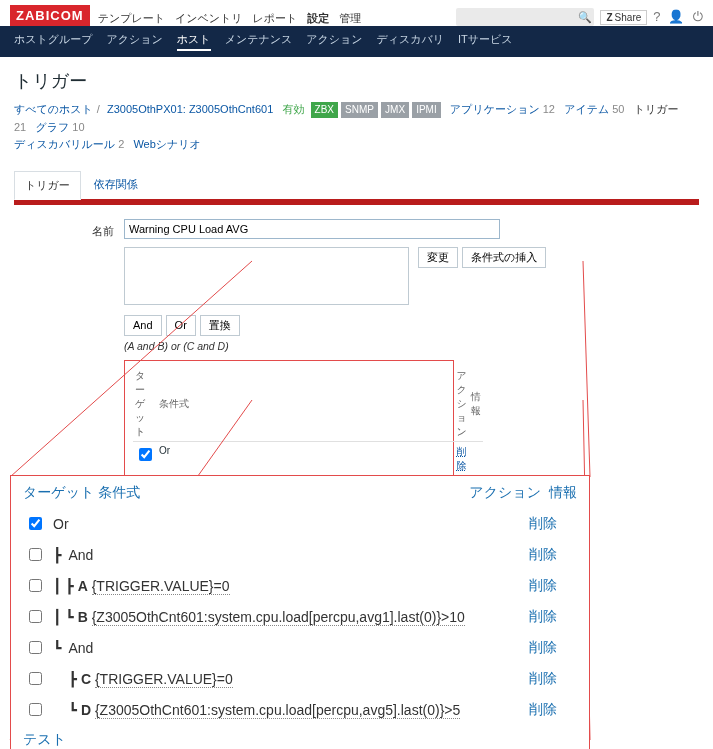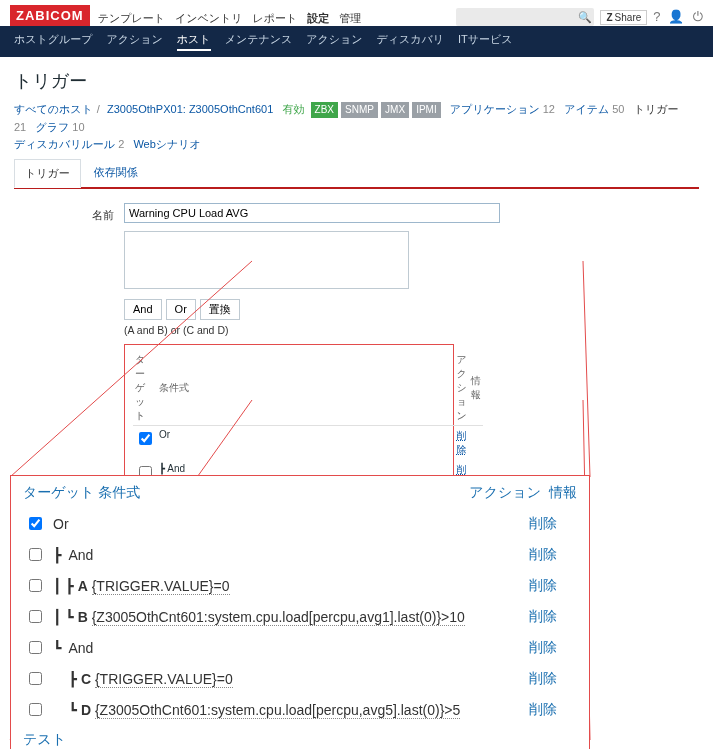--- a/index.html
+++ b/index.html
@@ -20,33 +20,33 @@
   .subnav .active { color:#fff; border-bottom:2px solid #fff; padding-bottom:2px; }
   .page { padding:8px 14px; }
   h1 { font-size:18px; font-weight:normal; margin:4px 0 8px 0; }
   .crumbs { font-size:11px; color:#0b57a4; line-height:1.6; }
   .crumbs a { color:#0b57a4; text-decoration:none; cursor:pointer; }
   .sep { color:#888; margin:0 4px; }
   .enabled { color:#3fa64a; }
   .chip { color:#fff; padding:0 4px; font-size:10px; display:inline-block; }
   .chip.zbx { background:#3fa64a; }
   .chip.snmp,.chip.jmx,.chip.ipmi { background:#9aa0a6; }
-  .tabs { border-bottom:2px solid #b91c1c; margin-top:4px; }
+  .tabs { border-bottom:6px solid #b91c1c; margin-top:16px; }
   .tabs span { display:inline-block; padding:6px 10px; color:#0b57a4; cursor:pointer; font-size:11px;}
   .tabs span.sel { border:1px solid #d8dee3; border-bottom:1px solid #fff; background:#fff; color:#333; position:relative; top:1px; }
   .form { padding:14px 0 0 0; }
   .row { display:flex; align-items:flex-end; margin-bottom:8px; }
   .lbl { width:110px; text-align:right; padding-right:10px; padding-top:3px; color:#333; font-size:11px;}
   .val { flex:1; }
   .tinput { width:376px; border:1px solid #9db7cc; padding:3px 4px; font-size:11px; }
   .tarea { width:285px; height:58px; border:1px solid #bfcad2; resize:none; font-size:11px; }
   .btn { border:1px solid #bfcad2; background:#fff; padding:2px 8px; font-size:11px; cursor:pointer; }
   .btns-inline { display:inline-flex; gap:4px; margin-left:6px; vertical-align:top; }
   .logicbtns { display:flex; gap:4px; margin-top:8px; }
-  .hint { font-size:10.5px; color:#333; margin-top:4px; }
+  .hint { font-size:10.5px; color:#333; margin-top:4px;font-style:italic; }
   .exprbox { border:1px solid #e34b4b; padding:6px 8px; margin-top:8px; width:330px; font-size:10px; }
   .etable { width:100%; border-collapse:collapse; font-size:10px; }
   .etable th { text-align:left; font-weight:normal; color:#666; padding:2px; border-bottom:1px solid #e0e0e0; }
   .etable td { padding:3px 2px; vertical-align:top; }
   .etable td.cb { width:18px; }
   .etable td.expr { }
   .etable td.act { width:40px; }
   .lnk { color:#0b57a4; text-decoration:underline dotted; cursor:pointer; }
   .testlnk { color:#0b57a4; cursor:pointer; display:inline-block; margin-top:4px;}
   .closebuilder { color:#0b57a4; text-decoration:underline dotted; cursor:pointer; font-size:11px; display:inline-block; margin-top:8px;}
@@ -129,20 +129,24 @@
 
     <div class="form">
       <div class="row">
         <div class="lbl">名前</div>
         <div class="val"><input class="tinput" value="Warning CPU Load AVG" style=""></div>
       </div>
       <div class="row">
         <div class="lbl">条件式</div>
         <div class="val">
           <textarea class="tarea" style=""></textarea>
+          <span class="btns-inline">
+            <button class="btn">変更</button>
+            <button class="btn">条件式の挿入</button>
+          </span>
           <div class="logicbtns">
             <button class="btn">And</button>
             <button class="btn">Or</button>
             <button class="btn">置換</button>
           </div>
           <div class="hint">(A and B) or (C and D)</div>
 
           <div class="exprbox">
             <table class="etable">
               <thead>

